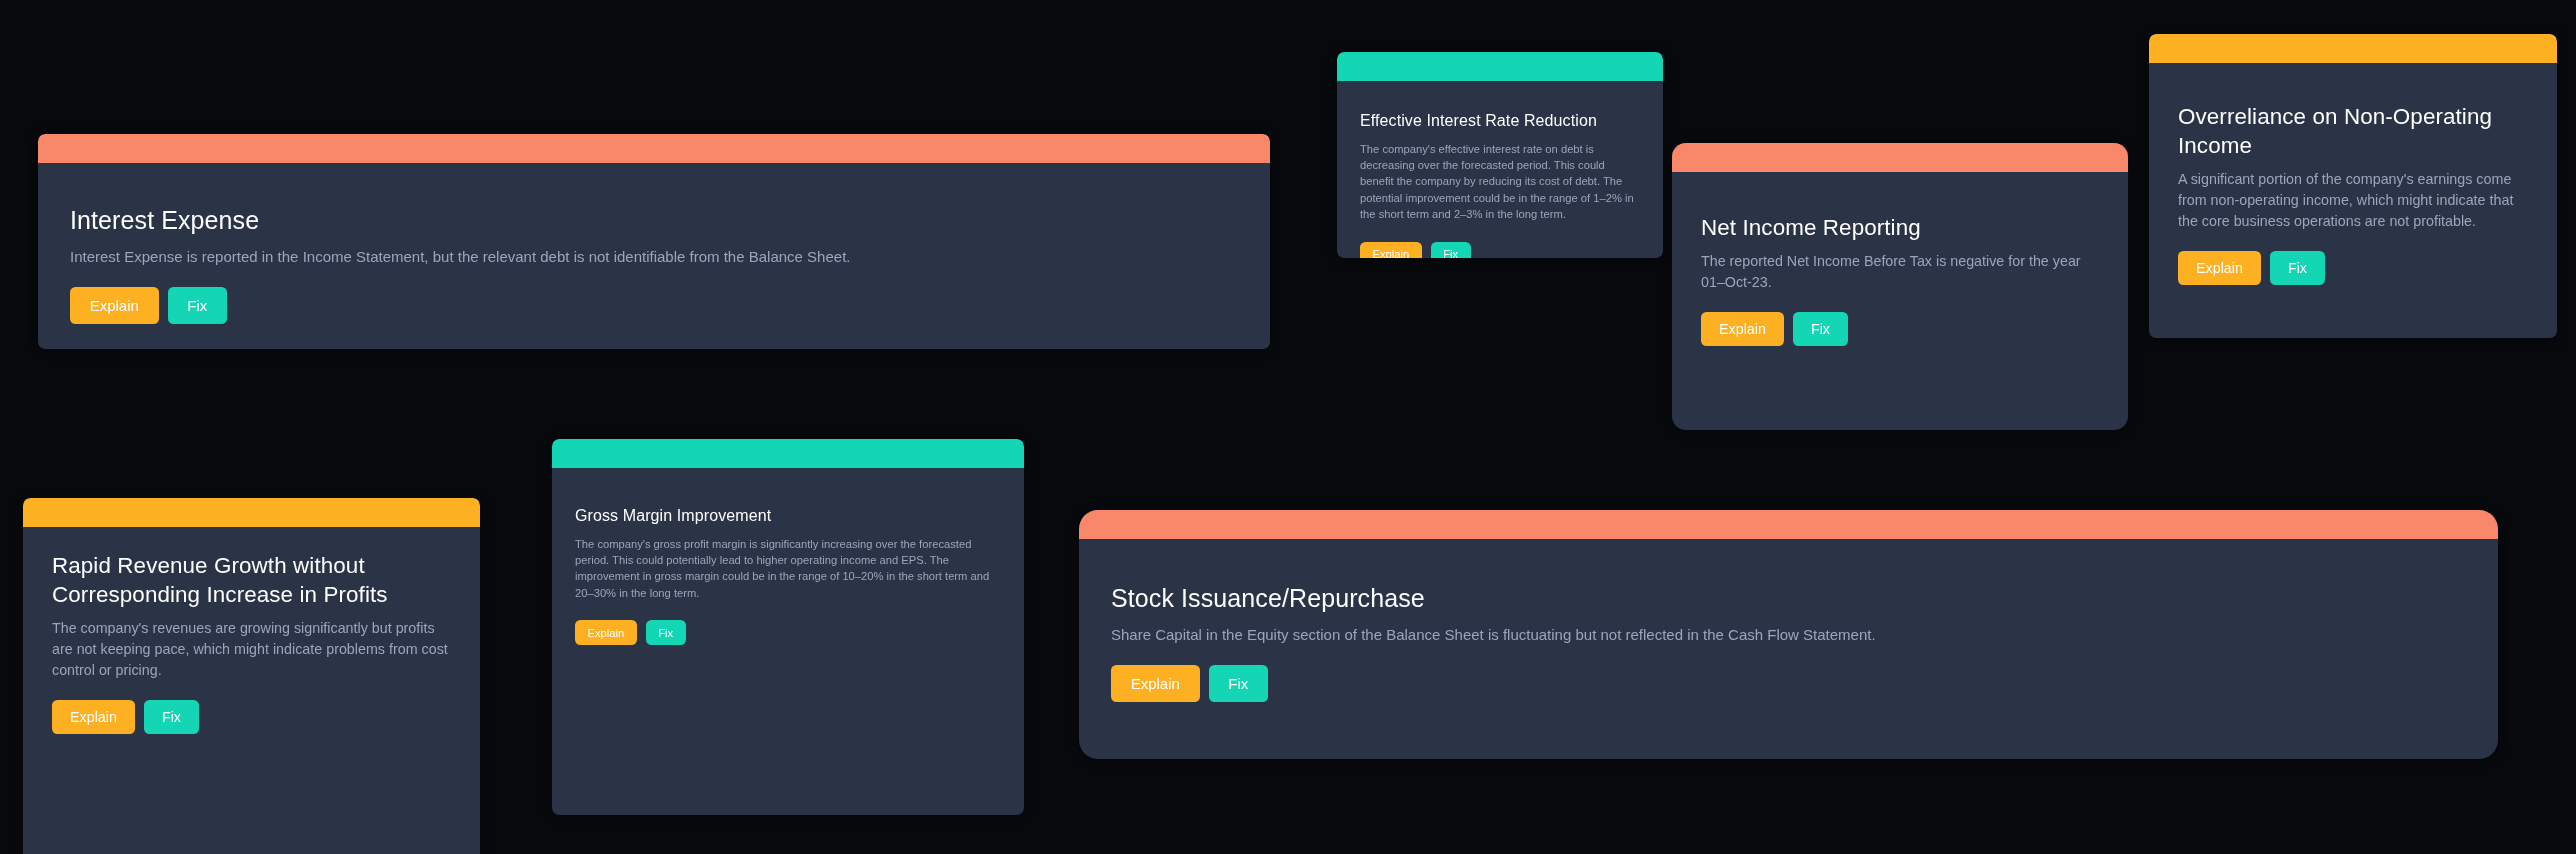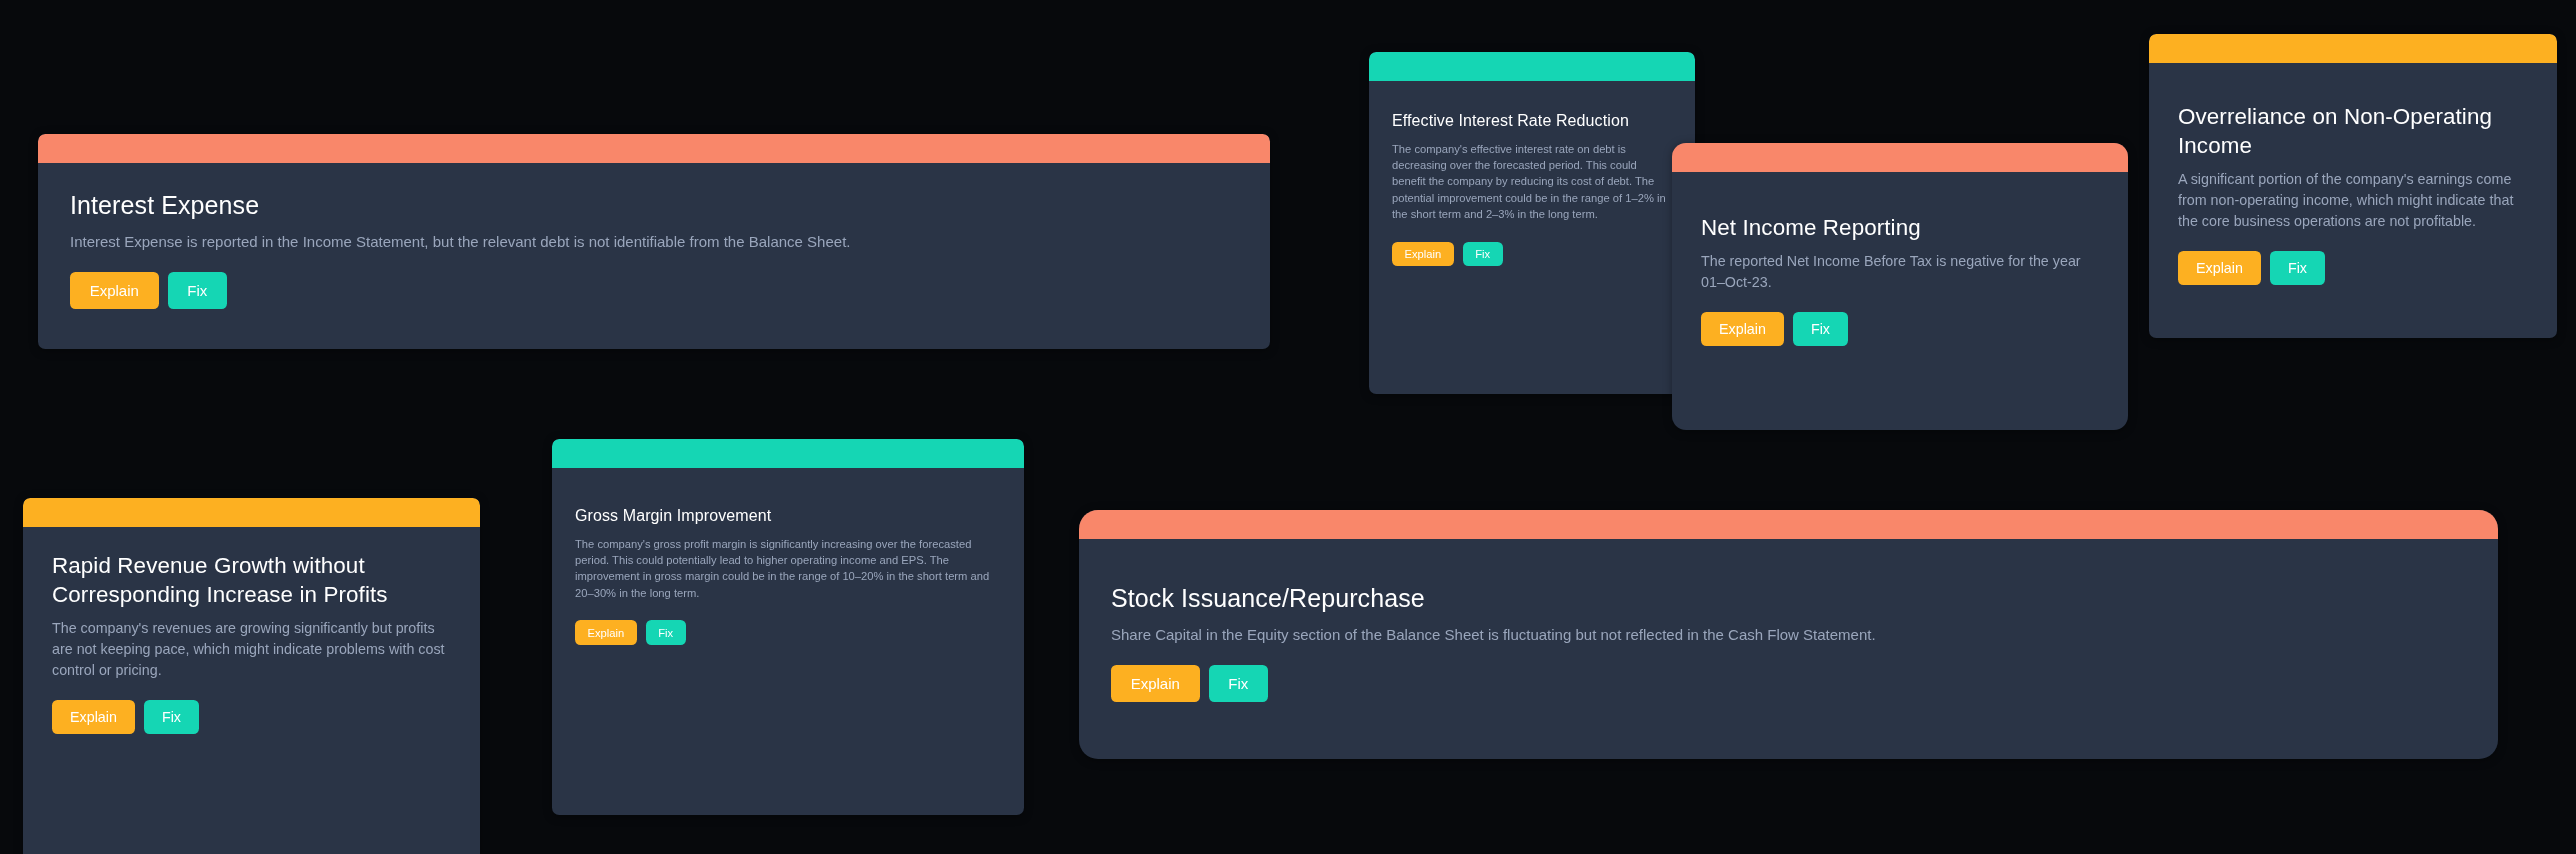--- a/index.html
+++ b/index.html
@@ -87,28 +87,28 @@
   .sz-md .card-desc   { font-size: 14.3px; }
   .sz-md .btn         { font-size: 14.3px; padding: 9px 18px; }
 
   .sz-sm .card-body   { padding: 23px 23px 23px 23px; }
   .sz-sm .card-title  { font-size: 16px; }
   .sz-sm .card-desc   { font-size: 11.2px; }
   .sz-sm .btn         { font-size: 11.2px; padding: 6.3px 12.5px; }
 
   
   #card-interest-expense        { left: 38px;   top: 134px; width: 1232px; height: 215px; }
-  #card-effective-interest-rate { left: 1369px; top: 52px;  width: 326px;  height: 342px; }
+  #card-effective-interest-rate { left: 1337px; top: 52px;  width: 326px;  height: 206px; }
   #card-net-income-reporting    { left: 1672px; top: 143px; width: 456px;  height: 287px; border-radius: 14px; }
   #card-overreliance            { left: 2149px; top: 34px;  width: 408px;  height: 304px; }
   #card-rapid-revenue-growth    { left: 23px;   top: 498px; width: 457px;  height: 376px; }
   #card-gross-margin            { left: 552px;  top: 439px; width: 472px;  height: 376px; }
   #card-stock-issuance          { left: 1079px; top: 510px; width: 1419px; height: 249px; }
 
-  #card-interest-expense .card-body   { padding-top: 26px; }
+  #card-interest-expense .card-body   { padding-top: 41px; }
   #card-net-income-reporting .card-body { padding-top: 41px; }
   #card-stock-issuance .card-body     { padding-top: 43px; }
   #card-rapid-revenue-growth .card-body { padding-top: 24px; }
   #card-gross-margin .card-body       { padding-top: 38px; }
   #card-overreliance .card-body       { padding-top: 39px; }
   #card-effective-interest-rate .card-body { padding-top: 30px; }
 </style>
 </head>
 <body style="background-color: rgb(7, 9, 12);">
 
@@ -159,21 +159,21 @@
         <button class="btn btn-explain" style="background-color: rgb(253, 176, 33);">Explain</button>
         <button class="btn btn-fix" style="background-color: rgb(21, 214, 180);">Fix</button>
       </div>
     </div>
   </div>
 
   <div class="card sz-md" id="card-rapid-revenue-growth" style="background-color: rgb(42, 52, 70);">
     <div class="card-bar" style="background-color: rgb(253, 176, 33);"></div>
     <div class="card-body">
       <h3 class="card-title" style="color: rgb(255, 255, 255);">Rapid Revenue Growth without Corresponding Increase in Profits</h3>
-      <p class="card-desc" style="color: rgb(154, 166, 188);">The company's revenues are growing significantly but profits are not keeping pace, which might indicate problems with cost control or pricing.</p>
+      <p class="card-desc" style="color: rgb(154, 166, 188);">The company's revenues are growing significantly but profits are not keeping pace, which might indicate problems from cost control or pricing.</p>
       <div class="card-actions">
         <button class="btn btn-explain" style="background-color: rgb(253, 176, 33);">Explain</button>
         <button class="btn btn-fix" style="background-color: rgb(21, 214, 180);">Fix</button>
       </div>
     </div>
   </div>
 
   <div class="card sz-sm" id="card-gross-margin" style="background-color: rgb(42, 52, 70);">
     <div class="card-bar" style="background-color: rgb(21, 214, 180);"></div>
     <div class="card-body">

